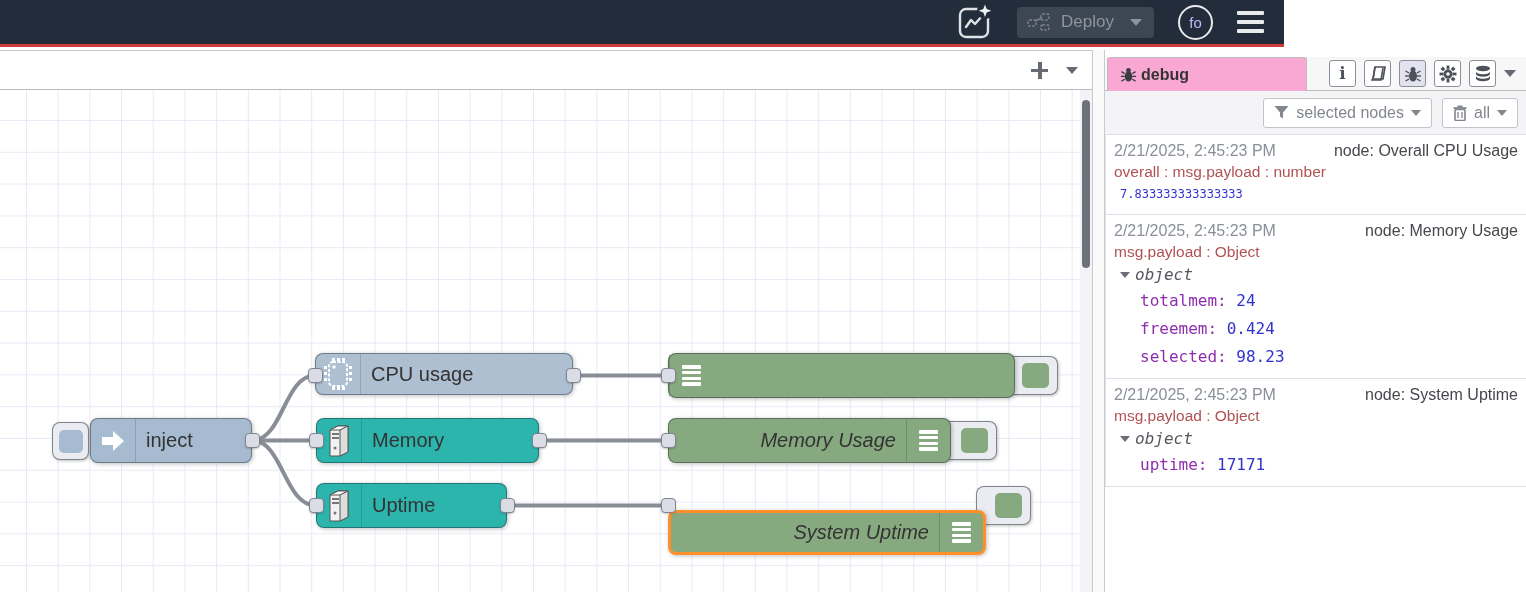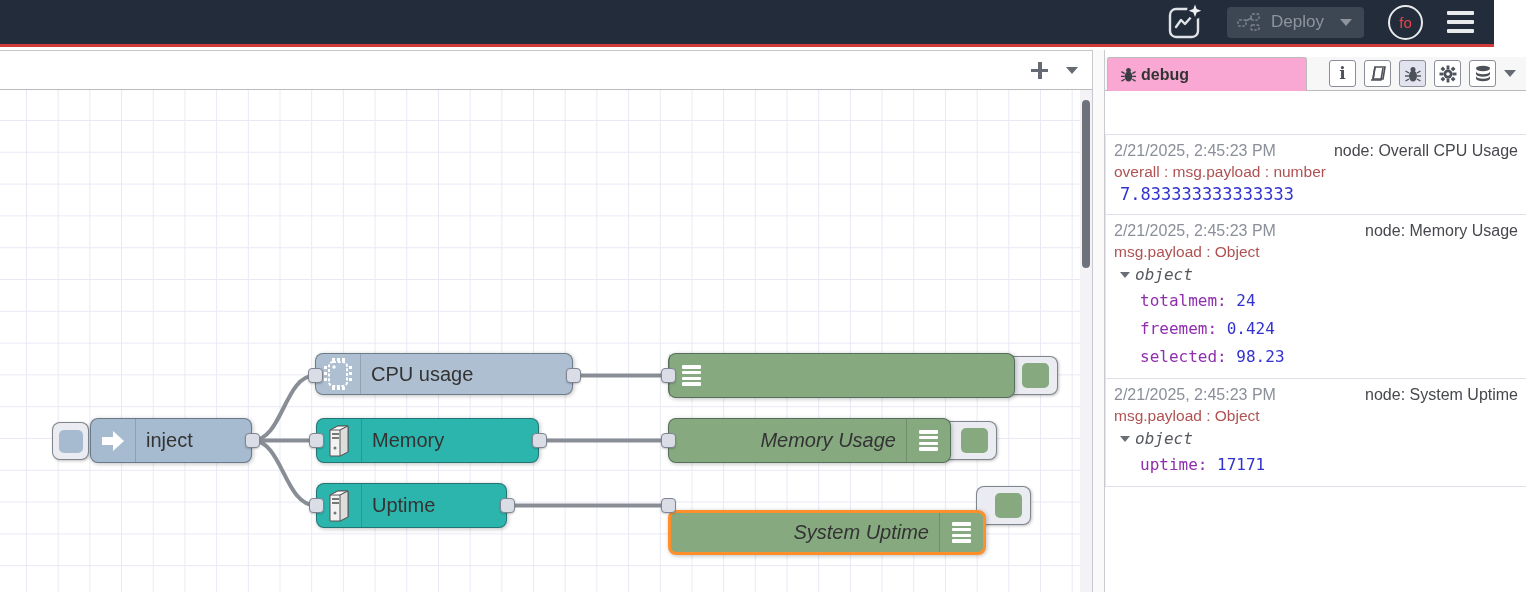--- a/index.html
+++ b/index.html
@@ -1,27 +1,27 @@
 <!DOCTYPE html>
 <html><head>
 <meta charset="utf-8">
 <style>
   * { margin:0; padding:0; box-sizing:border-box; }
   html,body { width:1526px; height:592px; overflow:hidden; font-family:"Liberation Sans",sans-serif; background:#fff; }
   .abs { position:absolute; }
 
   
-  #header { left:0; top:0; width:1494px; height:47px; background:#222c3a; border-bottom:3px solid #cf3b38;
+  #header { left:0; top:0; width:1284px; height:47px; background:#222c3a; border-bottom:3px solid #cf3b38;
             display:flex; align-items:center; justify-content:flex-end; padding-right:20px; gap:24px; }
   .hdr-icon-btn { display:flex; align-items:center; justify-content:center; cursor:pointer; }
   #deploy-btn { background:#3d4754; border-radius:4px; height:31px; padding:0 12px 0 10px;
                 display:flex; align-items:center; gap:10px; color:#8d949c; font-size:17px; }
   #deploy-btn .caret { margin-left:6px; }
   .caret { width:0; height:0; border-left:6px solid transparent; border-right:6px solid transparent; border-top:7px solid #8d949c; display:inline-block; }
-  #avatar { width:35px; height:35px; border-radius:50%; border:2px solid #e8eaec; color:#ef4444;
+  #avatar { width:35px; height:35px; border-radius:50%; border:2px solid #e8eaec; color:#c4b5fd;
             display:flex; align-items:center; justify-content:center; font-size:15px; }
   #burger { display:flex; flex-direction:column; gap:5px; }
   #burger span { width:27px; height:4px; background:#e8eaec; border-radius:1px; }
 
   
   #flow-tabbar { left:0; top:50px; width:1092px; height:40px; background:#fff; border-top:1px solid #c9c4c6;
                  border-bottom:1px solid #bbb; display:flex; align-items:center; justify-content:flex-end; padding-right:14px; gap:18px; }
   .plus-icon { position:relative; width:17px; height:17px; }
   .plus-icon:before, .plus-icon:after { content:""; position:absolute; background:#666b73; }
   .plus-icon:before { left:7px; top:0; width:3.5px; height:17px; }
@@ -74,21 +74,21 @@
   .sb-tool-btn .caret { border-top-color:#82868e; border-left-width:5px; border-right-width:5px; border-top-width:6px; }
 
   #messages { position:absolute; left:0; top:84px; width:421px; border-left:1px solid #e3e3ea; }
   .msg { border-bottom:1px solid #dfdfe8; padding:5px 8px 7px 8px; background:#fff; }
   .msg:first-child { border-top:1px solid #dfdfe8; }
   .msg-meta { display:flex; justify-content:space-between; font-size:16px; line-height:21px; }
   .msg-ts { color:#8a8f99; }
   .msg-node { color:#46484d; }
   .msg-prop { color:#b05252; font-size:15.5px; line-height:21px; }
   .mono { font-family:"DejaVu Sans Mono",monospace; }
-  .msg-value { color:#3232d0; font-size:17px; line-height:25px; padding-left:6px; }
+  .msg-value { color:#3232d0; font-size:12px; line-height:25px; padding-left:6px; }
   .obj-hdr { color:#55585e; font-style:italic; font-size:16px; line-height:25px; padding-left:6px; display:flex; align-items:center; gap:5px; }
   .tri-down { width:0; height:0; border-left:5px solid transparent; border-right:5px solid transparent; border-top:6px solid #6a6e76; display:inline-block; }
   .obj-row { font-size:16px; line-height:28px; padding-left:26px; }
   .obj-key { color:#8f2fae; }
   .obj-val { color:#3232d0; }
 </style>
 </head>
 <body>
 
 <div id="header" class="abs">
@@ -321,20 +321,40 @@
             <line x1="5" y1="14" x2="1.5" y2="16"></line>
           <line x1="13" y1="8" x2="16.5" y2="6"></line>
             <line x1="13" y1="11" x2="17" y2="11"></line>
             <line x1="13" y1="14" x2="16.5" y2="16"></line>
         </g>
       </svg>
       <span>debug</span>
     </div>
   </div>
 
+  <div id="sb-toolbar">
+    <div class="sb-tool-btn">
+      <svg width="15" height="15" viewBox="0 0 15 15">
+        <path d="M0.5 1 h14 l-5.5 6.5 v6 l-3 -2 v-4 z" fill="#82868e"></path>
+      </svg>
+      <span>selected nodes</span>
+      <span class="caret"></span>
+    </div>
+    <div class="sb-tool-btn">
+      <svg width="14" height="16" viewBox="0 0 14 16">
+        <rect x="2" y="4.5" width="10" height="11" rx="1.2" fill="none" stroke="#82868e" stroke-width="1.6"></rect>
+        <line x1="0.5" y1="3" x2="13.5" y2="3" stroke="#82868e" stroke-width="1.8"></line>
+        <rect x="4.5" y="0.5" width="5" height="2" fill="#82868e"></rect>
+        <line x1="5" y1="7" x2="5" y2="13" stroke="#82868e" stroke-width="1.3"></line>
+        <line x1="9" y1="7" x2="9" y2="13" stroke="#82868e" stroke-width="1.3"></line>
+      </svg>
+      <span>all</span>
+      <span class="caret"></span>
+    </div>
+  </div>
 
   <div id="messages">
 
     <div class="msg">
       <div class="msg-meta">
         <span class="msg-ts">2/21/2025, 2:45:23 PM</span>
         <span class="msg-node">node: Overall CPU Usage</span>
       </div>
       <div class="msg-prop">overall : msg.payload : number</div>
       <div class="msg-value mono">7.833333333333333</div>

